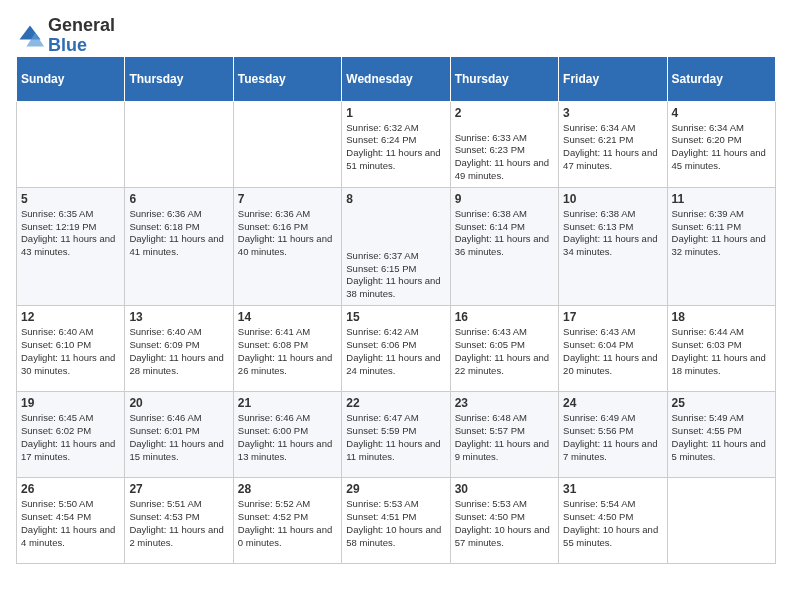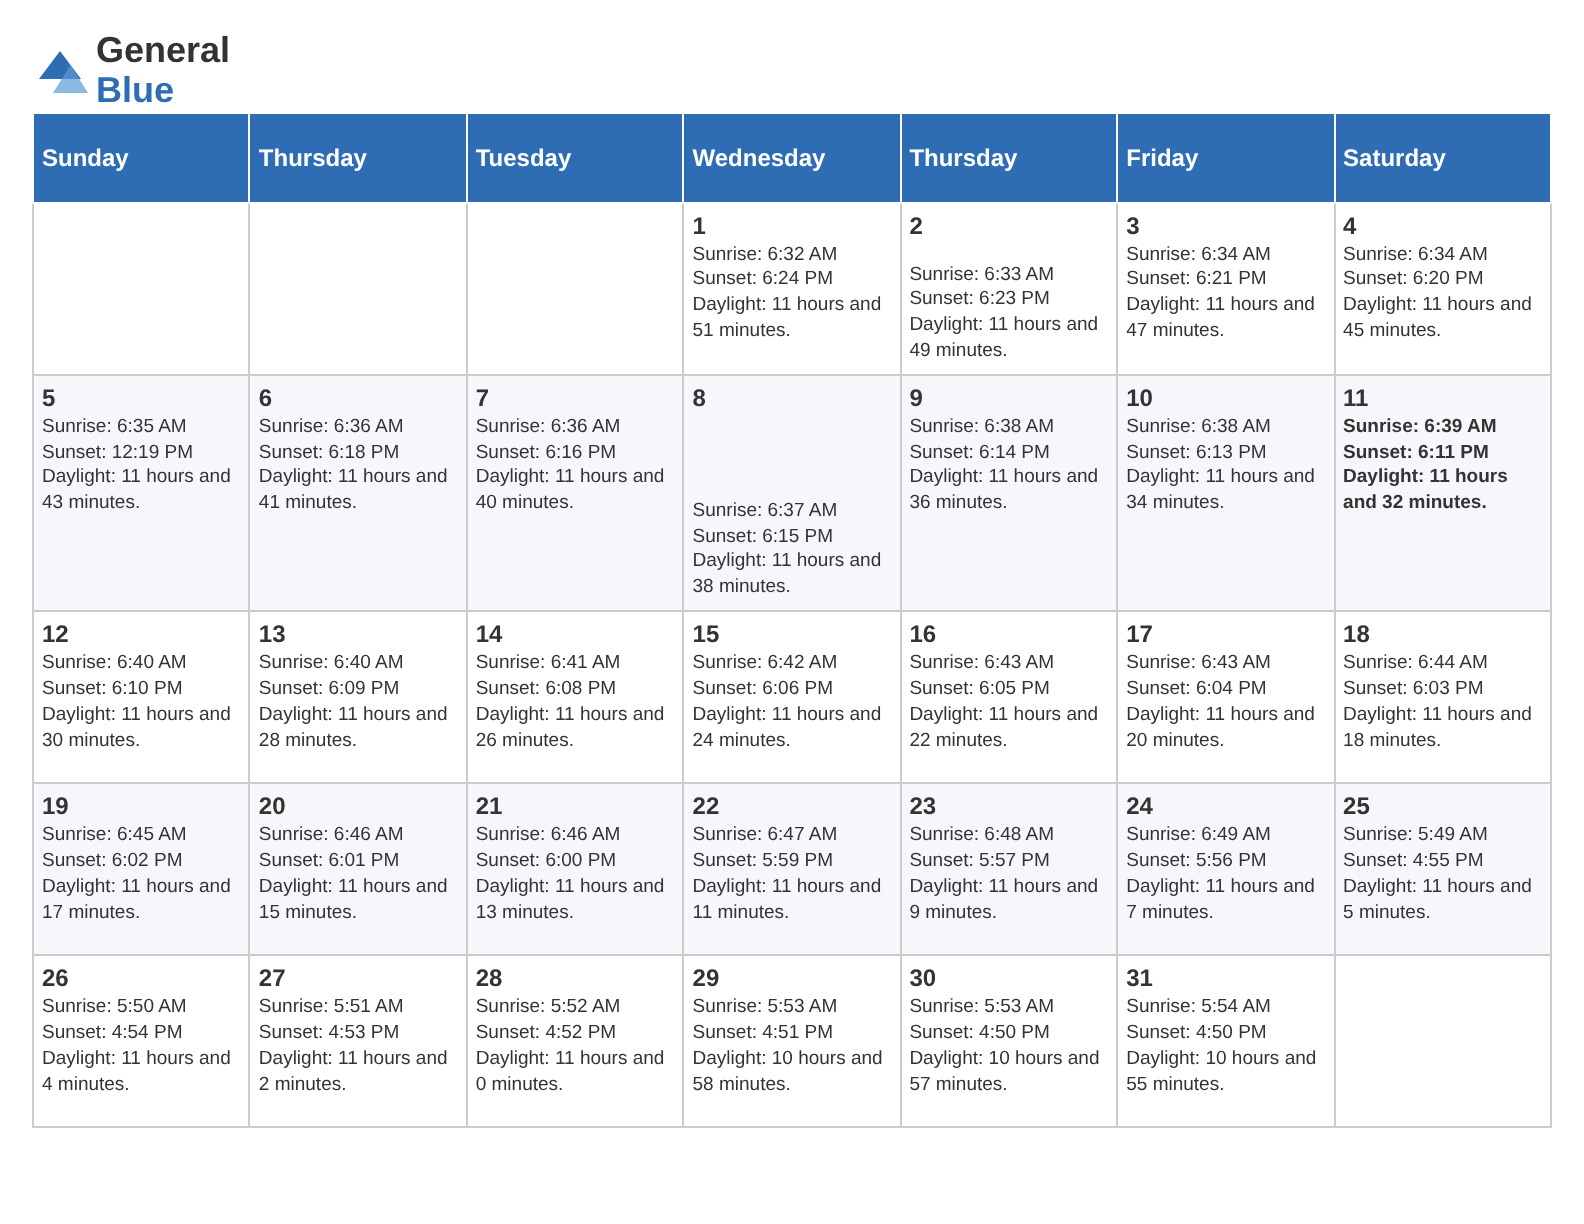--- a/index.html
+++ b/index.html
@@ -175,21 +175,21 @@
 Daylight: 11 hours and 36 minutes.</div>
         </td>
         <td>
           <div class="day-number">10</div>
           <div class="day-info" style="white-space: pre-line;">Sunrise: 6:38 AM
 Sunset: 6:13 PM
 Daylight: 11 hours and 34 minutes.</div>
         </td>
         <td>
           <div class="day-number">11</div>
-          <div class="day-info" style="white-space: pre-line; font-weight: bold;">Sunrise: 6:39 AM
+          <div class="day-info" style="white-space: pre-line;">Sunrise: 6:39 AM
 Sunset: 6:11 PM
 Daylight: 11 hours and 32 minutes.</div>
         </td>
       </tr>
       <tr>
         <td>
           <div class="day-number">12</div>
           <div class="day-info" style="white-space: pre-line;">Sunrise: 6:40 AM
 Sunset: 6:10 PM
 Daylight: 11 hours and 30 minutes.</div>

